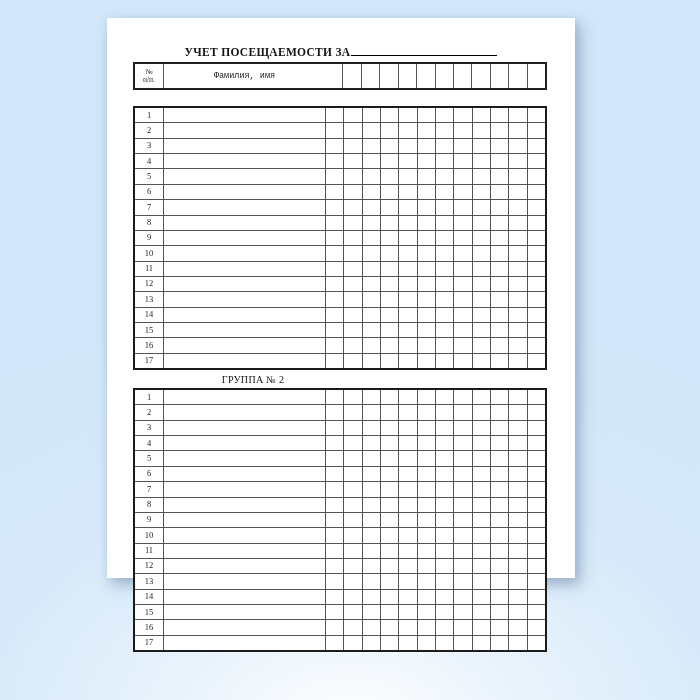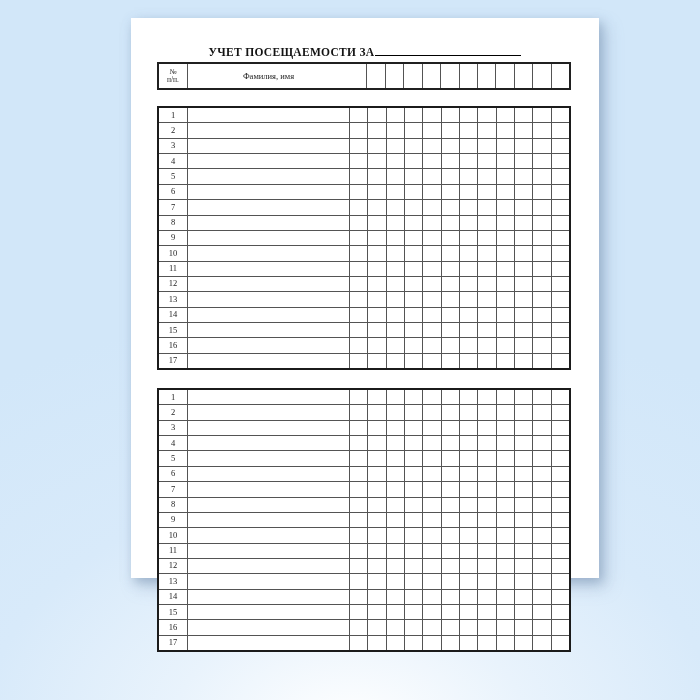--- a/index.html
+++ b/index.html
@@ -5,21 +5,21 @@
   html, body { margin: 0; padding: 0; }
   body {
     width: 700px; height: 700px; overflow: hidden;
     font-family: "Liberation Serif", "DejaVu Serif", serif;
   }
   .stage {
     position: relative; width: 700px; height: 700px;
     background: radial-gradient(ellipse 90% 60% at 50% 104%, #ffffff 0%, #e9f3fc 28%, #d8eafa 58%, #d2e7f9 100%);
   }
   .paper {
-    position: absolute; left: 131px; top: 18px; width: 468px; height: 560px;
+    position: absolute; left: 107px; top: 18px; width: 468px; height: 560px;
     background: #ffffff;
     box-shadow: 3px 4px 10px rgba(120,145,175,0.50), 7px 9px 16px rgba(130,155,185,0.35);
   }
   .title {
     position: absolute; top: 27px; left: 0; width: 100%;
     text-align: center; font-weight: bold; font-size: 11.5px;
     color: #141414; letter-spacing: 0.3px; white-space: nowrap;
   }
   .title .underline {
     display: inline-block; width: 146px; height: 0.85em;
@@ -49,21 +49,21 @@
   .cell + .cell { border-left: 1px solid #545454; }
   .cell.num {
     flex: none; width: 28px; display: flex; flex-direction: column;
     align-items: center; justify-content: center;
     font-size: 8.5px; line-height: 1.1; color: #1c1c1c;
   }
   .header-table .cell.num { font-size: 7.5px; }
   .cell.name {
     flex: none; width: 162px; display: flex;
     align-items: center; justify-content: center;
-    font-size: 8.5px; color: #1c1c1c;
+    font-size: 8.5px; color: #1c1c1c; font-family: Liberation Mono, monospace;
   }
   .cell.day { flex: 1 1 0; }
 </style>
 </head>
 <body>
 
 <div class="stage">
   <div class="paper">
 
     <div class="title">
@@ -363,20 +363,21 @@
           <div class="cell day"></div>
           <div class="cell day"></div>
           <div class="cell day"></div>
           <div class="cell day"></div>
           <div class="cell day"></div>
           <div class="cell day"></div>
           <div class="cell day"></div>
         </div>
       </div>
 
+    <div class="group-label g2">ГРУППА № 2</div>
     <div class="group-table g2">
         <div class="trow">
           <div class="cell num">1</div>
           <div class="cell name"></div>
           <div class="cell day"></div>
           <div class="cell day"></div>
           <div class="cell day"></div>
           <div class="cell day"></div>
           <div class="cell day"></div>
           <div class="cell day"></div>

